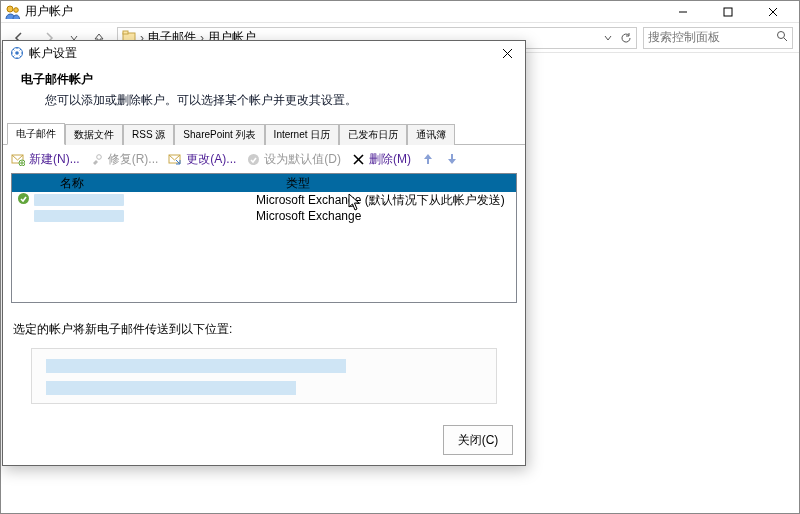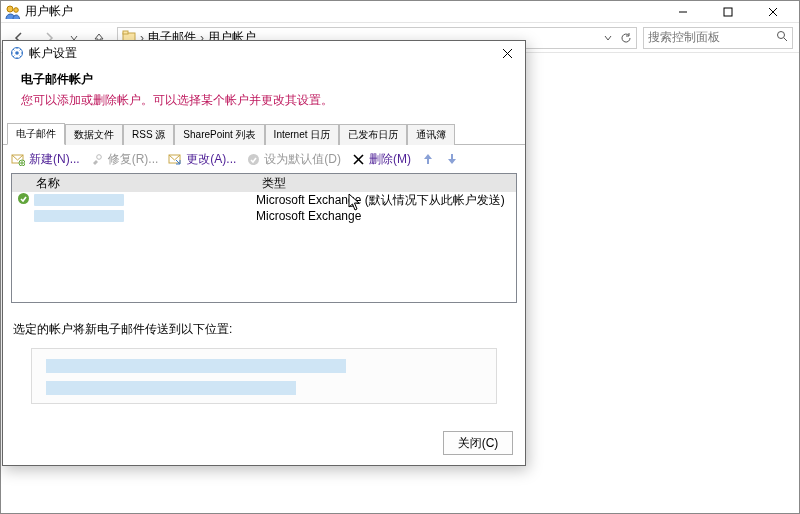--- a/index.html
+++ b/index.html
@@ -100,21 +100,21 @@
   .dlg-close {
     width: 24px; height: 20px;
     display:flex;align-items:center;justify-content:center;
     font-size:13px;
   }
 
   .dlg-header {
     padding: 6px 18px 14px 18px;
   }
   .dlg-header .h1 { font-weight: bold; font-size:12px; }
-  .dlg-header .sub { color:#be185d; margin-top:4px; font-size:12px;}
+  .dlg-header .sub { color:#0f172a; margin-top:4px; font-size:12px;margin-left:24px;}
 
   .tabs {
     display:flex;
     align-items:flex-end;
     border-bottom: 1px solid #bbb;
     padding-left:4px;
     gap:0;
     height:22px;
   }
   .tab {
@@ -150,24 +150,25 @@
 
   .listview {
     margin: 0 8px;
     border:1px solid #828790;
     height:130px;
     background:#fff;
     overflow:hidden;
   }
   .lv-header {
     display:flex;
-    background:#e5e5e5;
+    background:#0369a1;
     height:18px;
     align-items:center;
     font-size:12px;
+    padding-left:24px;
   }
   .col-name { width: 240px; padding-left: 24px;}
   .col-type { flex:1; padding-left:4px;margin-left:6px;}
   .lv-row {
     display:flex;
     height:16px;
     align-items:center;
     font-size:12px;
   }
   .lv-row .chk { width:22px; text-align:center; }
@@ -196,21 +197,21 @@
   }
 
   .dlg-footer {
     margin-top:auto;
     display:flex;
     justify-content:flex-end;
     padding: 8px 12px 10px 12px;
   }
   .btn {
     min-width:70px;
-    height:24px;
+    height:30px;
     border:1px solid #adadad;
     background:#fdfdfd;
     display:flex;align-items:center;justify-content:center;
     font-size:12px;
     padding:0 10px;
   }
 
   
   .cursor {
     position:absolute;

